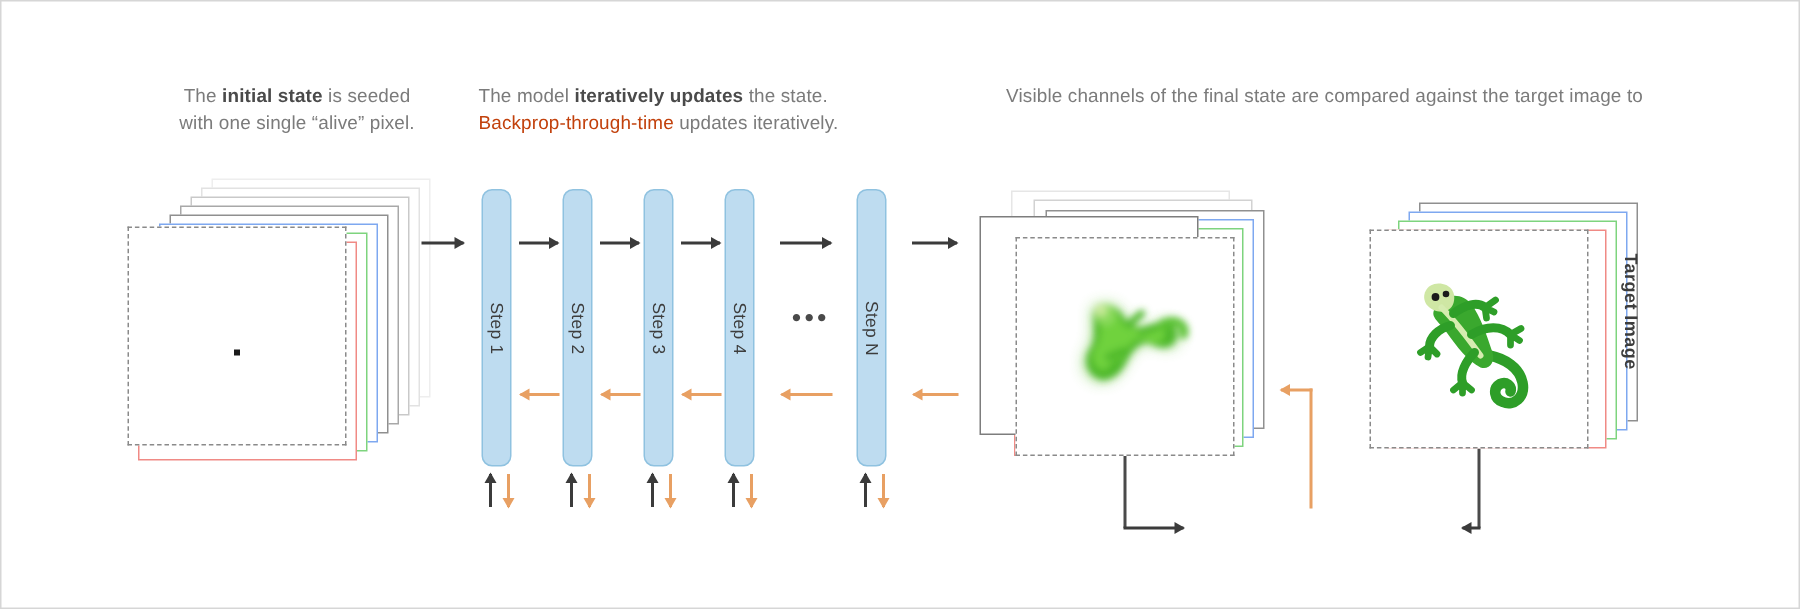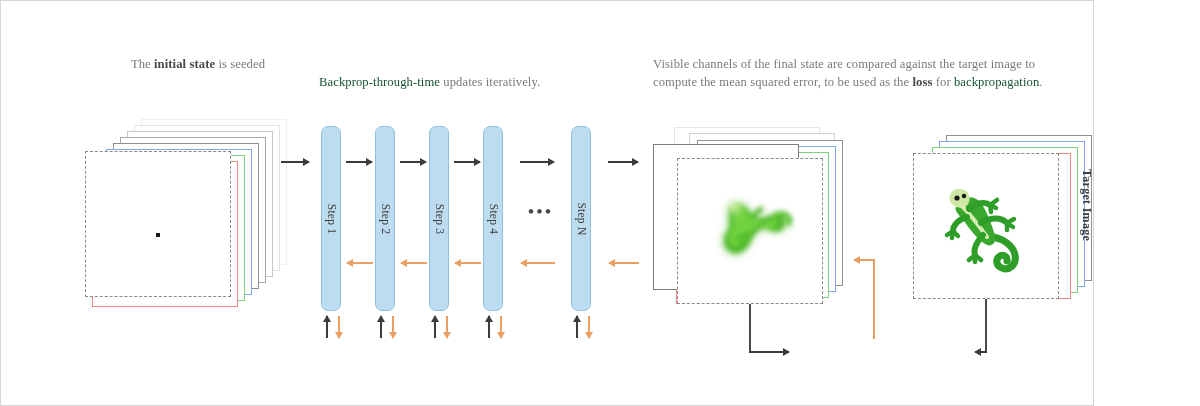--- a/index.html
+++ b/index.html
@@ -3,42 +3,41 @@
 <meta charset="utf-8">
 <style>
   * { box-sizing: border-box; }
   html, body {
     margin: 0; padding: 0;
     background: #ffffff;
     font-family: "Liberation Sans", sans-serif;
   }
   #page {
     position: relative;
-    width: 1094px; height: 406px;
+    width: 1200px; height: 406px;
     background: #ffffff;
     border: 1px solid #d6d6d6;
     overflow: hidden;
-    font-family: Liberation Serif, serif;
   }
 
   
   .caption {
     position: absolute;
     font-size: 12.6px;
     line-height: 18px;
     color: #7b7b7b;
     letter-spacing: 0.1px;
   }
   .caption b { color: #4a4a4a; font-weight: bold; }
-  .caption .hl { color: #14532d; }
+  .caption .hl { color: #c2410c; }
   .cap-center { text-align: center; }
 
   #cap-initial { left: 92px;  top: 54px; width: 210px; text-align: center; }
   #cap-steps   { left: 318px; top: 54px; width: 290px; text-align: left; }
-  #cap-loss    { left: 652px; top: 54px; width: 460px; text-align: left; }
+  #cap-loss    { left: 652px; top: 54px; width: 460px; text-align: center; }
 
   
   .stack { position: absolute; }
   .sheet {
     position: absolute;
     background: #ffffff;
     border: 1.6px solid #cfcfcf;
   }
   .sheet.dashed {
     border: 1.8px dashed #8a8a8a;
@@ -175,30 +174,30 @@
 
   .lizard { position: absolute; z-index: 44; }
 </style>
 </head>
 <body>
 
 <div id="page">
 
   <div class="caption cap-center" id="cap-initial">
     <span><span>The </span><b>initial state</b><span> is seeded</span></span><br>
+    <span>with one single “alive” pixel.</span>
   </div>
 
   <div class="caption" id="cap-steps">
-    <br>
+    <span><span>The model </span><b>iteratively updates</b><span> the state.</span></span><br>
     <span><span class="hl">Backprop-through-time</span><span> updates iteratively.</span></span>
   </div>
 
   <div class="caption" id="cap-loss">
     <span>Visible channels of the final state are compared against the target image to</span><br>
-    <span><span>compute the mean squared error, to be used as the </span><b>loss</b><span> for </span><span class="hl">backpropagation</span><span>.</span></span>
   </div>
 
   <div class="stack" id="stack-initial">
     <div class="sheet" style="left:140px; top:118px; width:146px; height:146px; border-color:#eeeeee;"></div>
     <div class="sheet" style="left:133px; top:124px; width:146px; height:146px; border-color:#e2e2e2;"></div>
     <div class="sheet" style="left:126px; top:130px; width:146px; height:146px; border-color:#c9c9c9;"></div>
     <div class="sheet" style="left:119px; top:136px; width:146px; height:146px; border-color:#a8a8a8;"></div>
     <div class="sheet" style="left:112px; top:142px; width:146px; height:146px; border-color:#8f8f8f;"></div>
     <div class="sheet" style="left:105px; top:148px; width:146px; height:146px; border-color:#7ea8f0;"></div>
     <div class="sheet" style="left:98px;  top:154px; width:146px; height:146px; border-color:#7ed47e;"></div>

